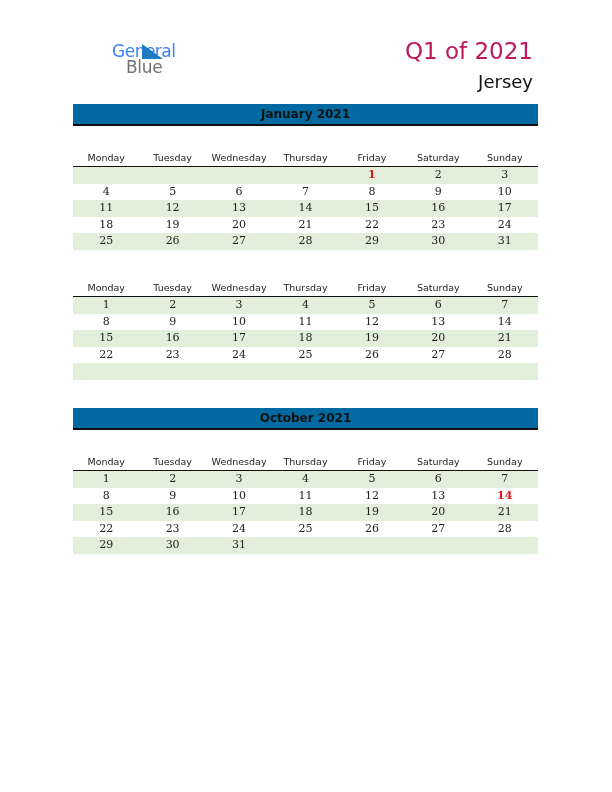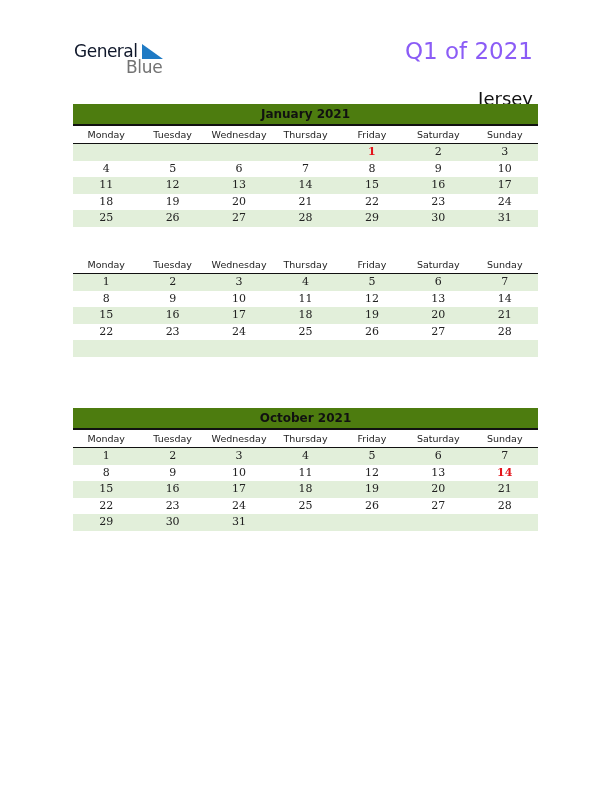--- a/index.html
+++ b/index.html
@@ -1,25 +1,25 @@
 <!DOCTYPE html>
 <html><head>
 <meta charset="utf-8">
 <style>
   body { margin:0; background:#fff; }
   .page { position:relative; width:612px; height:792px; background:#fff; font-family:"DejaVu Sans", sans-serif; }
   .logo { position:absolute; left:74px; top:41px; }
-  .logo-general { font-family:"DejaVu Sans", sans-serif; font-size:17px; color:#0f172a; letter-spacing:-0.5px; }
+  .logo-general { font-family:"DejaVu Sans", sans-serif; font-size:17px; color:#3b82f6; letter-spacing:-0.5px;margin-left:38px; }
   .logo-blue { position:absolute; left:52px; top:16px; font-size:17px; color:#737373; letter-spacing:-0.3px; }
   .logo-tri { position:absolute; left:68px; top:3px; width:0; height:0; border-left:21px solid #1f7ac4; border-top:15px solid transparent; }
-  .title { position:absolute; right:79px; top:38px; font-size:23px; color:#8b5cf6; text-align:right; }
-  .subtitle { position:absolute; right:79px; top:88px; font-size:18px; color:#111; text-align:right; }
+  .title { position:absolute; right:79px; top:38px; font-size:23px; color:#be185d; text-align:right; }
+  .subtitle { position:absolute; right:79px; top:71px; font-size:18px; color:#111; text-align:right; }
   .cal { position:absolute; left:73px; width:465px; }
-  .cal-head { background:#4d7c0f; height:20px; line-height:20px; text-align:center; font-weight:bold; font-size:12px; color:#111; border-bottom:2px solid #111; }
-  .dow { display:flex; height:17px; line-height:17px; border-bottom:1.5px solid #111; }
+  .cal-head { background:#0369a1; height:20px; line-height:20px; text-align:center; font-weight:bold; font-size:12px; color:#111; border-bottom:2px solid #111; }
+  .dow { display:flex; height:17px; line-height:17px; border-bottom:1.5px solid #111;margin-top:23px; }
   .dow div { flex:1; text-align:center; font-size:9.5px; color:#222; }
   .row { display:flex; height:16.5px; line-height:16.5px; }
   .row.alt { background:#e2efda; }
   .row div { flex:1; text-align:center; font-family:"DejaVu Serif", serif; font-size:11px; color:#222; }
   .row div.hol { color:#e3141b; font-weight:bold; }
   .notes { position:absolute; left:77px; top:560px; font-family:"DejaVu Serif", serif; font-size:9.5px; color:#222; line-height:13px; }
 </style>
 </head>
 <body>
 

